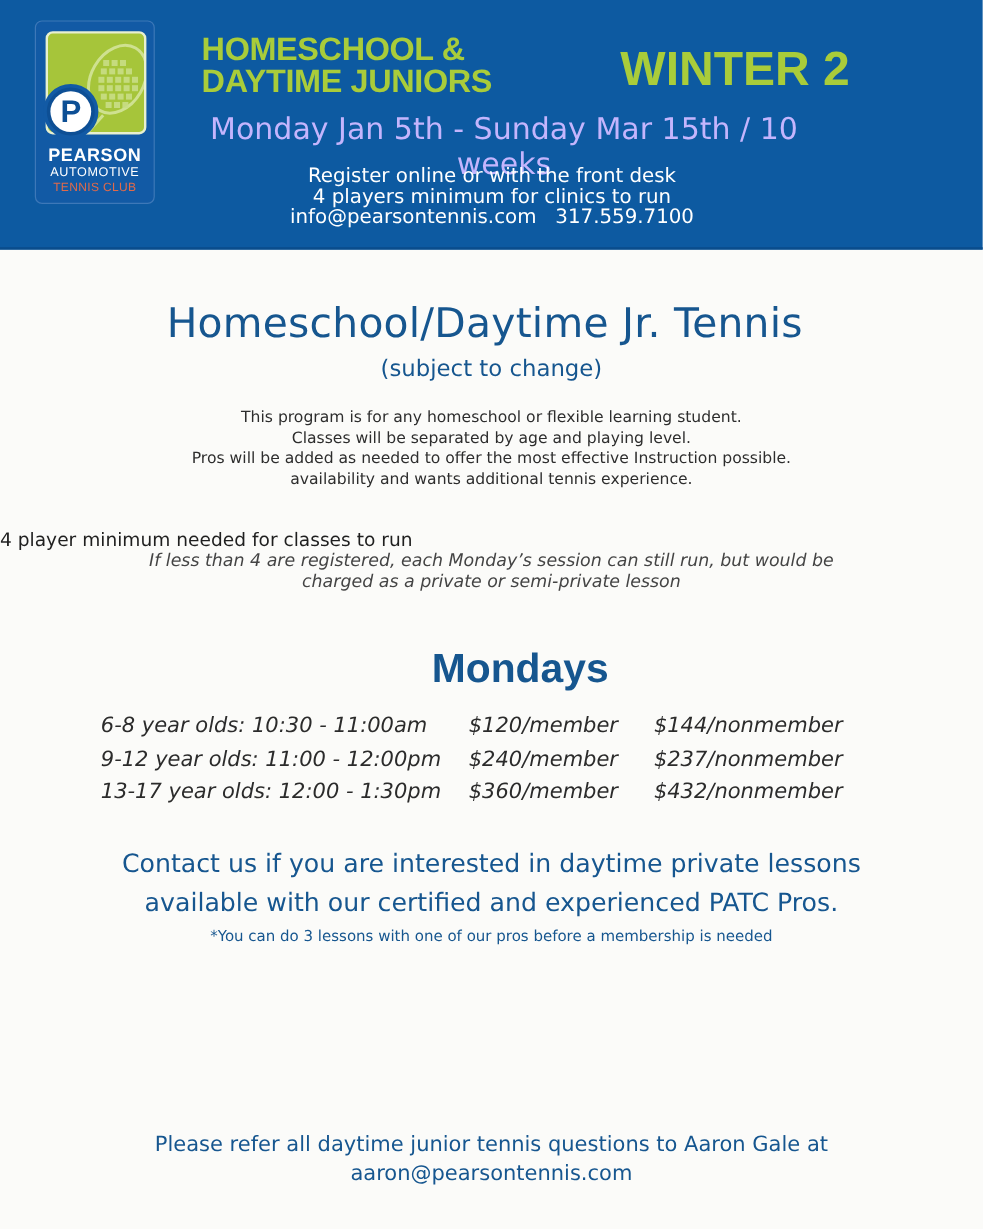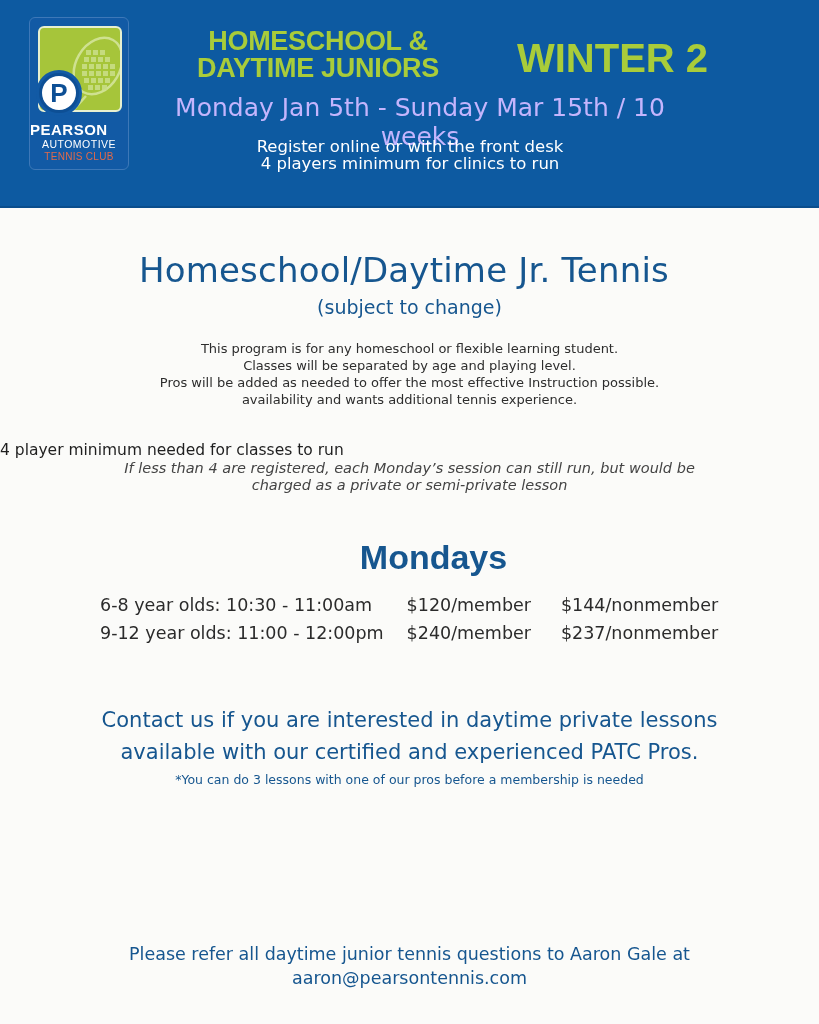--- a/index.html
+++ b/index.html
@@ -30,33 +30,33 @@
       border-radius: 50%; background: #0d4f95; border: 3px solid #125aa5;
       box-sizing: border-box;
       display: flex; align-items: center; justify-content: center;
     }
     .logo-p-inner {
       width: 34px; height: 34px; border-radius: 50%; background: #fff;
       display: flex; align-items: center; justify-content: center;
       font-family: "Liberation Sans", sans-serif; font-weight: bold; font-size: 26px; color: #0d4f95;
     }
     .logo-t1 {
-      position: absolute; left: 0; width: 100%; top: 103px; text-align: left;
+      position: absolute; left: 0; width: 100%; top: 103px; text-align: center;
       font-family: "Liberation Sans", sans-serif; font-weight: bold; font-size: 15px; color: #fff; letter-spacing: 0.5px;
     }
     .logo-t2 {
       position: absolute; left: 0; width: 100%; top: 120px; text-align: center;
       font-family: "Liberation Sans", sans-serif; font-size: 10.5px; color: #fff; letter-spacing: 0.5px;
     }
     .logo-t3 {
       position: absolute; left: 0; width: 100%; top: 133px; text-align: center;
       font-family: "Liberation Sans", sans-serif; font-size: 10px; color: #e06a4a; letter-spacing: 0.3px;
     }
     .hd-title {
-      position: absolute; left: 168px; top: 28px; width: 300px; text-align: center;
+      position: absolute; left: 168px; top: 28px; width: 300px; 
       font-family: "Liberation Sans", sans-serif; font-weight: bold; font-size: 27px; line-height: 27px;
       color: #a9cc3a; letter-spacing: -0.3px;
     }
     .hd-season {
       position: absolute; left: 505px; top: 38px; width: 215px; text-align: center;
       font-family: "Liberation Sans", sans-serif; font-weight: bold; font-size: 40px; line-height: 40px; color: #a9cc3a;
     }
     .hd-dates {
       position: absolute; left: 150px; top: 93px; width: 540px; text-align: center;
       font-size: 25px; color: #c4b5fd;
@@ -85,21 +85,21 @@
     }
     .minimum-note {
       position: absolute; left: 60px; width: 699px; top: 460px; text-align: center;
       font-size: 14.5px; line-height: 17px; color: #444; font-style: italic;
     }
     .mondays {
       position: absolute; left: 0; width: 819px; top: 538px; text-align: center;
       font-family: "Liberation Sans", sans-serif; font-weight: bold; font-size: 34px; color: #16568f; margin-left: 24px;
     }
     .sched {
-      position: absolute; left: 100px; top: 592px; width: 660px;
+      position: absolute; left: 84px; top: 592px; width: 660px; font-style: italic;
     }
     .sched-row {
       display: flex; font-size: 17.5px; color: #2b2b2b; height: 27.5px; line-height: 27.5px;
     }
     .c1 { width: 308px; }
     .c2 { width: 155px; }
     .c3 { width: 200px; }
     .contact {
       position: absolute; left: 20px; width: 779px; top: 704px; text-align: center;
       font-size: 21px; line-height: 32px; color: #16568f;
@@ -163,20 +163,21 @@
 
   <div class="hd-title">
     <div>HOMESCHOOL &amp;</div>
     <div>DAYTIME JUNIORS</div>
   </div>
   <div class="hd-season">WINTER 2</div>
   <div class="hd-dates">Monday Jan 5th - Sunday Mar 15th / 10 weeks</div>
   <div class="hd-info">
     <div>Register online or with the front desk</div>
     <div>4 players minimum for clinics to run</div>
+    <div class="hd-contact"><span>info@pearsontennis.com</span>   <span>317.559.7100</span></div>
   </div>
 </div>
 
 <div class="main-title">Homeschool/Daytime Jr. Tennis</div>
 <div class="subtitle">(subject to change)</div>
 
 <div class="desc">
   <div>This program is for any homeschool or flexible learning student.</div>
   <div>Classes will be separated by age and playing level.</div>
   <div>Pros will be added as needed to offer the most effective Instruction possible.</div>
@@ -195,20 +196,25 @@
   <div class="sched-row">
     <span class="c1">6-8 year olds: 10:30 - 11:00am</span>
     <span class="c2">$120/member</span>
     <span class="c3">$144/nonmember</span>
   </div>
   <div class="sched-row">
     <span class="c1">9-12 year olds: 11:00 - 12:00pm</span>
     <span class="c2">$240/member</span>
     <span class="c3">$237/nonmember</span>
   </div>
+  <div class="sched-row">
+    <span class="c1">13-17 year olds: 12:00 - 1:30pm</span>
+    <span class="c2">$360/member</span>
+    <span class="c3">$432/nonmember</span>
+  </div>
 </div>
 
 <div class="contact">
   <div>Contact us if you are interested in daytime private lessons</div>
   <div>available with our certified and experienced PATC Pros.</div>
 </div>
 <div class="footnote">*You can do 3 lessons with one of our pros before a membership is needed</div>
 
 <div class="footer">
   <div>Please refer all daytime junior tennis questions to Aaron Gale at</div>

